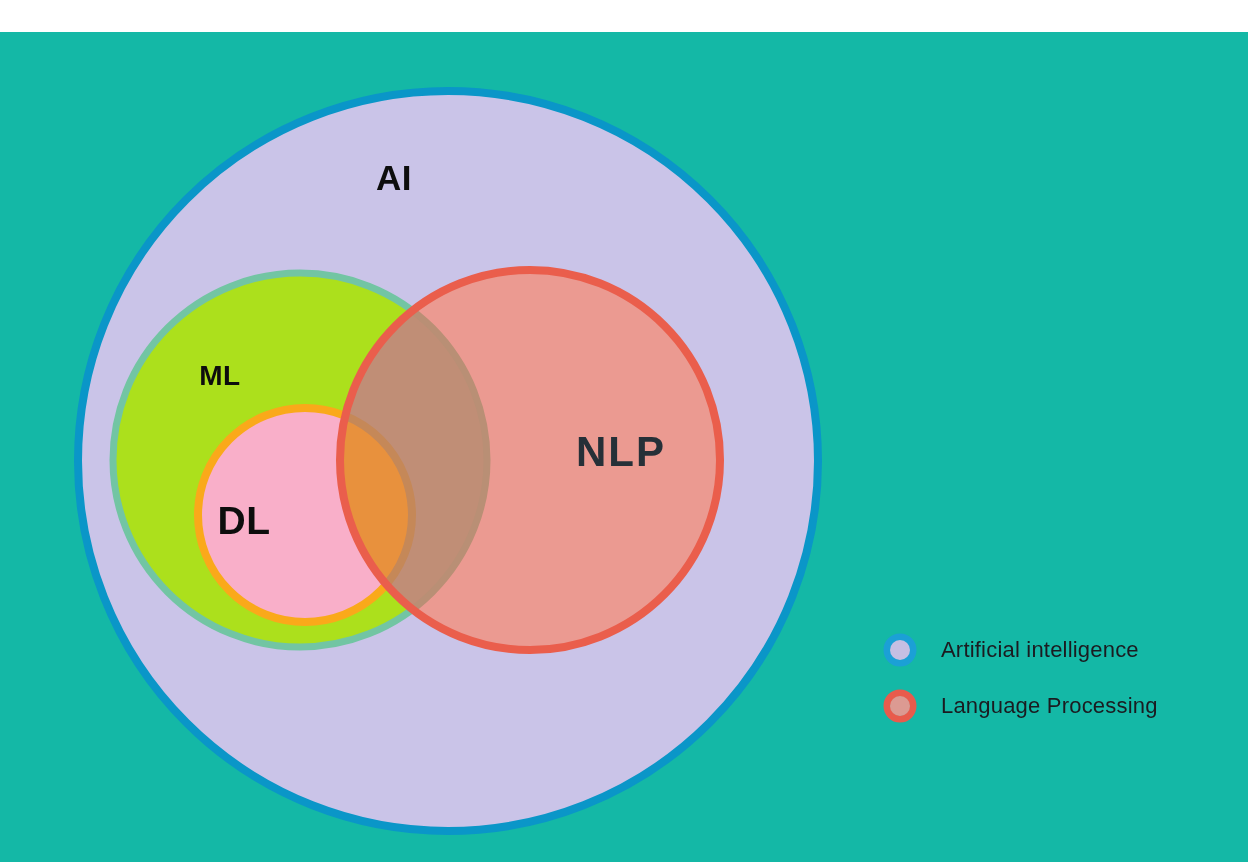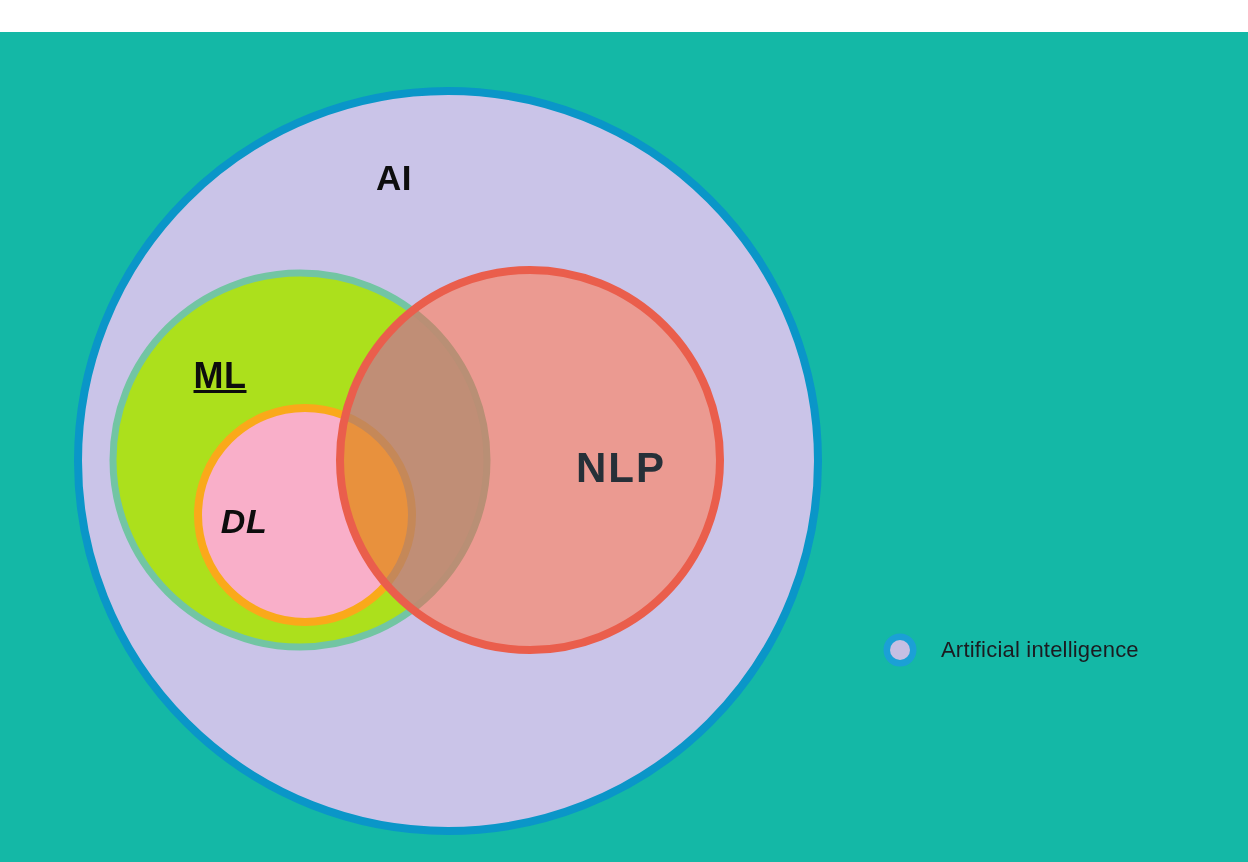--- a/index.html
+++ b/index.html
@@ -24,22 +24,22 @@
   .circle-label {
     position: absolute;
     transform: translate(-50%, -50%);
     font-weight: 700;
     color: #0d0d0d;
     letter-spacing: 0.5px;
     white-space: nowrap;
     user-select: none;
   }
   .label-ai { font-size: 35px; }
-  .label-ml { font-size: 36px; text-decoration: underline; }
-  .label-dl { font-size: 34px; font-style: italic; }
+  .label-ml { font-size: 28px; }
+  .label-dl { font-size: 39px; }
   .label-nlp {
     font-size: 42px;
     font-weight: 600;
     color: #263038;
     letter-spacing: 2px;
   }
   .legend {
     position: absolute;
     left: 883px;
     top: 601px;
@@ -92,29 +92,36 @@
 
     <circle cx="530" cy="428" r="190" fill="none" stroke-width="8" stroke="#EA5E4C"></circle>
   </svg>
 
   <div class="circle-label label-ai" style="left:394px; top:146px;">AI</div>
 
   <div class="circle-label label-ml" style="left:220px; top:344px;">ML</div>
 
   <div class="circle-label label-dl" style="left:244px; top:489px;">DL</div>
 
-  <div class="circle-label label-nlp" style="left:621px; top:436px;">NLP</div>
+  <div class="circle-label label-nlp" style="left:621px; top:420px;">NLP</div>
 
   <div class="legend">
 
     <div class="legend-item">
       <svg class="legend-ring" width="34" height="34">
         <circle cx="17" cy="17" r="13" fill="none" stroke-width="7" stroke="#1BA0D6"></circle>
         <circle cx="17" cy="17" r="10" fill="#C5BFE3"></circle>
       </svg>
       <span class="legend-label">Artificial intelligence</span>
     </div>
 
 
+    <div class="legend-item">
+      <svg class="legend-ring" width="34" height="34">
+        <circle cx="17" cy="17" r="13" fill="none" stroke-width="7" stroke="#E85B4C"></circle>
+        <circle cx="17" cy="17" r="10" fill="#DC9A92"></circle>
+      </svg>
+      <span class="legend-label">Language Processing</span>
+    </div>
 
 
   </div>
 </div>
 
 </body></html>

